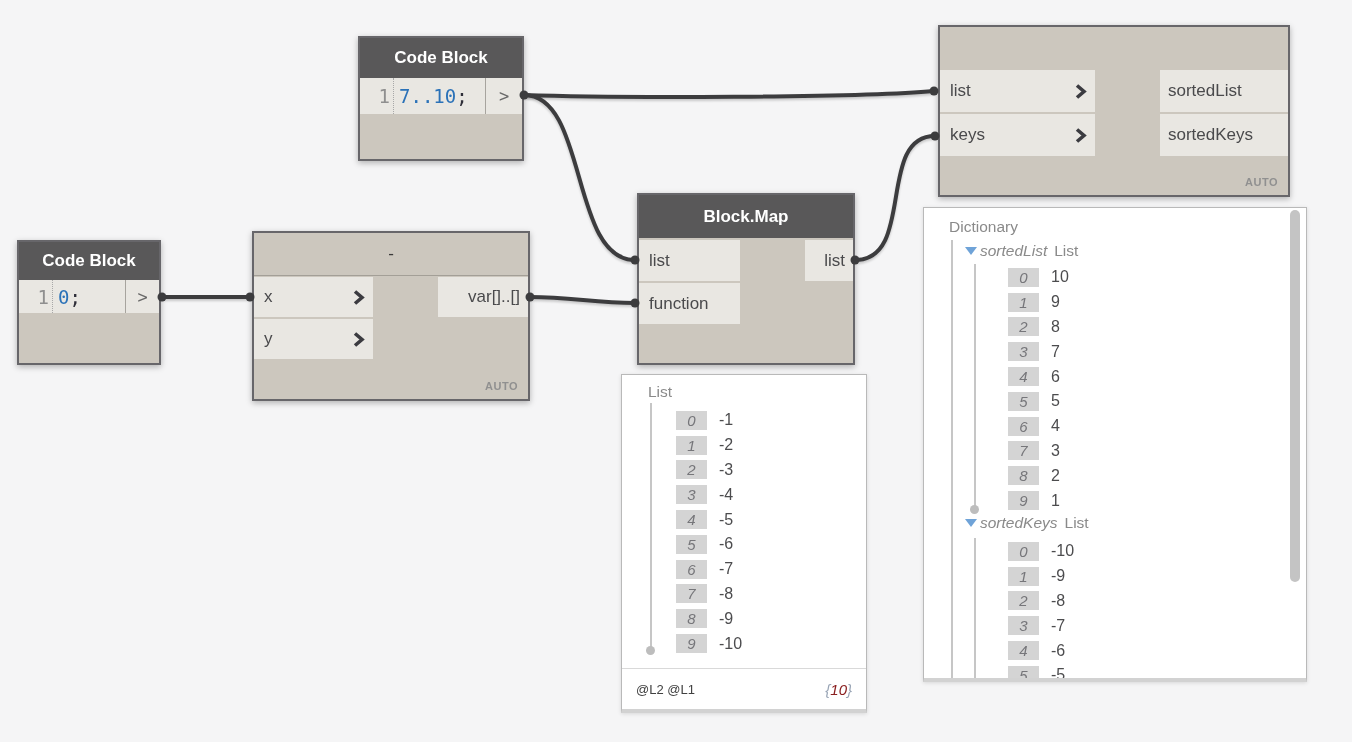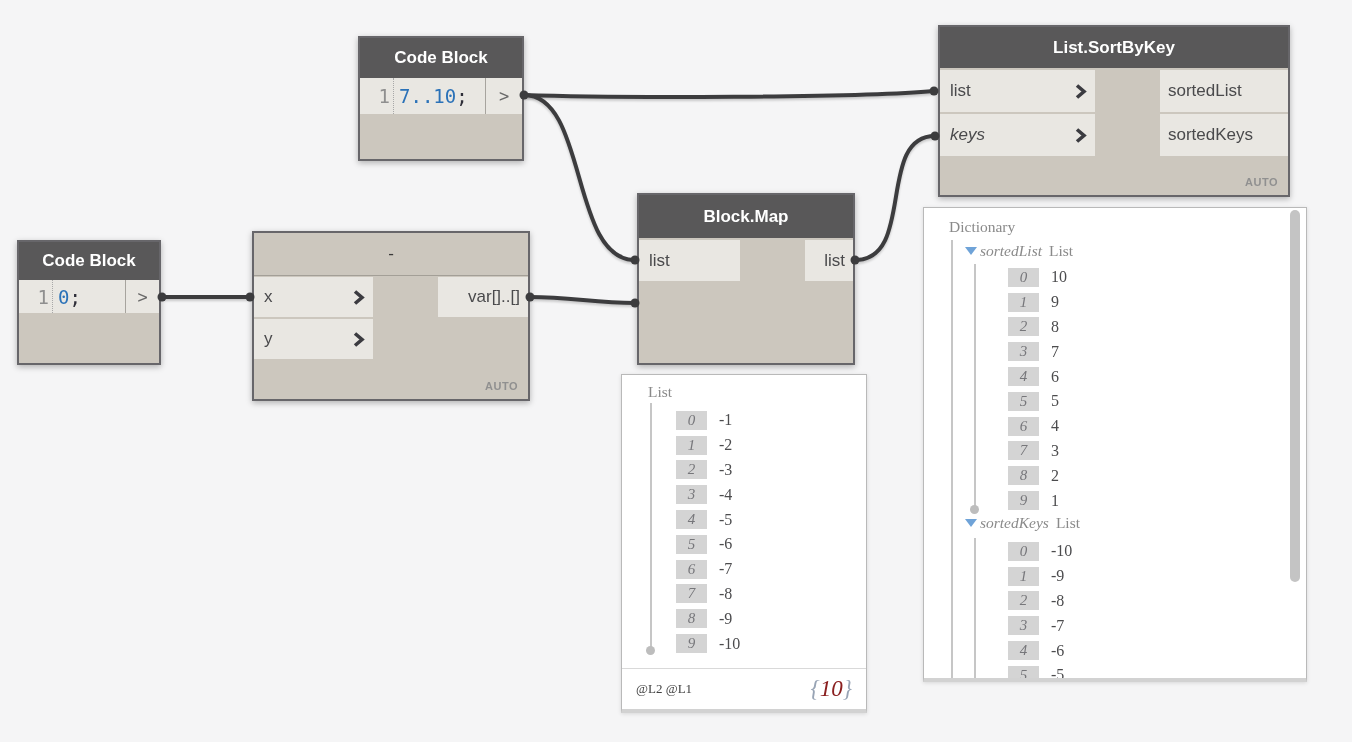--- a/index.html
+++ b/index.html
@@ -26,37 +26,37 @@
   .lineno{width:30px;text-align:right;color:#8f8f8f;display:flex;align-items:center;justify-content:flex-end;padding-right:3px;}
   .code-text{flex:1;display:flex;align-items:center;padding-left:5px;border-left:1px dotted #a8a8a8;}
   .code-blue{color:#2b72b8;}
   .code-dark{color:#2e2e38;}
   .out-gt{border-left:1px solid #a7a49e;display:flex;align-items:center;justify-content:center;
         color:#6a6a6a;font-size:17px;}
 
   
   .bubble{position:absolute;background:#fff;border:1px solid #b9b9b9;border-bottom:4px solid #d2d2d2;
         box-shadow:0 1px 4px rgba(0,0,0,0.12);box-sizing:border-box;
-        font-family:Liberation Serif, serif;color:#4c4c4e;}
+        font-family:Liberation Sans, sans-serif;color:#4c4c4e;}
   .proot{position:absolute;font-size:15.5px;color:#8a8a8a;}
   .vline{position:absolute;width:2px;background:#c6c6c6;}
   .vdot{position:absolute;width:9px;height:9px;border-radius:50%;background:#bdbdbd;}
   .prow{height:24.8px;display:flex;align-items:center;}
   .idx{display:inline-block;width:31px;height:19px;line-height:19px;background:#d4d4d4;
        color:#76767a;font-style:italic;font-size:15px;text-align:center;flex:0 0 auto;}
   .val{margin-left:12px;font-size:16px;color:#4c4c4e;}
   .grp-head{position:absolute;display:flex;align-items:center;font-size:15.5px;color:#8a8a8a;}
   .tri{width:0;height:0;border-left:6px solid transparent;border-right:6px solid transparent;
        border-top:8px solid #6fa3d8;margin-right:3px;}
   .grp-name{font-style:italic;}
   .grp-type{margin-left:7px;}
   .lfooter{position:absolute;left:0;right:0;bottom:0;height:41px;border-top:1px solid #d9d9d9;
        display:flex;align-items:center;padding:18px 14px;box-sizing:border-box;}
   .levels{font-size:13px;color:#414141;}
-  .count{margin-left:auto;font-style:italic;font-size:23px;}
+  .count{margin-left:auto;font-style:italic;font-size:15px;}
   .count .brace{color:#98a4b5;}
   .count .cnt{color:#8b2020;}
   .scroll-thumb{position:absolute;width:10px;border-radius:5px;background:#c4c4c4;}
 
   
   #wires{position:absolute;left:0;top:0;pointer-events:none;}
   #wires path, #wires line{pointer-events:stroke;filter:drop-shadow(0 2px 1px rgba(0,0,0,0.18));}
 </style>
 </head>
 <body>
@@ -109,36 +109,38 @@
       <span>var[]..[]</span>
     </div>
     <div class="lacing">AUTO</div>
   </div>
 
   <div class="node" style="left:637px;top:193px;width:218px;height:172px;">
     <div class="node-header" style="height:43px;">Block.Map</div>
     <div class="cell in" style="left:0;top:45px;width:101px;height:41px;">
       <span>list</span>
     </div>
+    <div class="cell in" style="left:0;top:88px;width:101px;height:41px;">
+      <span>function</span>
+    </div>
     <div class="cell out" style="left:166px;top:45px;width:48px;height:41px;">
       <span>list</span>
     </div>
   </div>
 
   <div class="node" style="left:938px;top:25px;width:352px;height:172px;">
-    <div class="node-header" style="height:41px;">List.SortByKey</div>
     <div class="cell in" style="left:0;top:43px;width:155px;height:42px;">
       <span>list</span>
       <span class="chev">
         <svg width="13" height="17">
             <polyline points="3,2.5 10,8.5 3,14.5" fill="none" stroke="#3b3b40" stroke-width="3.6"></polyline>
           </svg>
       </span>
     </div>
-    <div class="cell in" style="left:0;top:87px;width:155px;height:42px;font-style:italic;">
+    <div class="cell in" style="left:0;top:87px;width:155px;height:42px;">
       <span>keys</span>
       <span class="chev">
         <svg width="13" height="17">
             <polyline points="3,2.5 10,8.5 3,14.5" fill="none" stroke="#3b3b40" stroke-width="3.6"></polyline>
           </svg>
       </span>
     </div>
     <div class="cell in" style="left:220px;top:43px;width:128px;height:42px;padding-left:8px;">
       <span>sortedList</span>
     </div>

